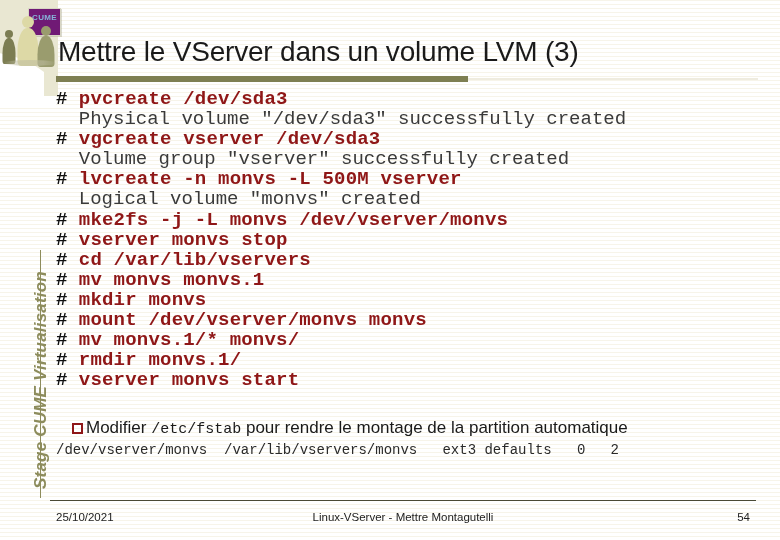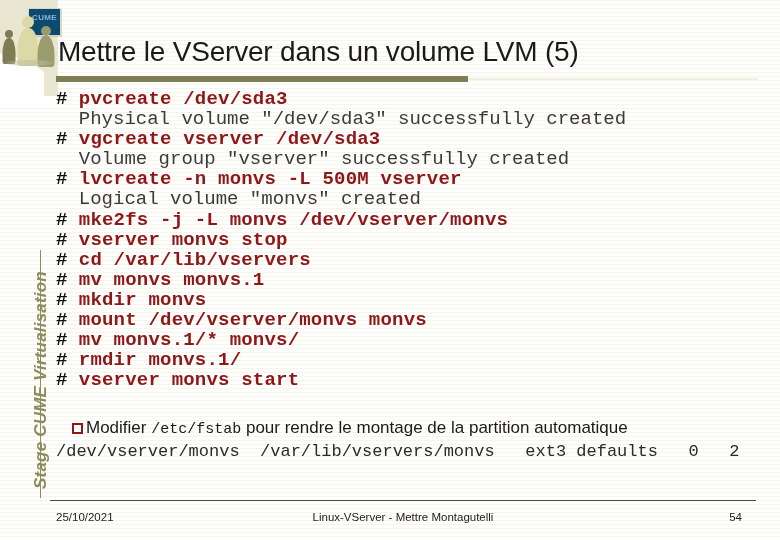--- a/index.html
+++ b/index.html
@@ -43,21 +43,21 @@
     position:absolute;left:44px;top:0;width:14px;height:96px;
     background:#e9e7d2;
   }
 
   
   .logo{
     position:absolute;left:1px;top:2px;width:58px;height:62px;
   }
   .board{
     position:absolute;left:27px;top:6px;width:31px;height:26px;
-    background:#0c4a6e;border:1px solid #d8d6c4;
+    background:#701a75;border:1px solid #d8d6c4;
     box-shadow:1px 1px 0 rgba(150,148,120,.35);
   }
   .board-text{
     position:absolute;left:0;top:4px;width:31px;
     text-align:center;
     font-family:"Liberation Sans", sans-serif;
     font-weight:bold;font-size:8px;letter-spacing:.3px;
     color:#86b4d8;
   }
   .fig{position:absolute;}
@@ -147,36 +147,36 @@
     display:inline-block;width:11px;height:11px;
     border:2px solid #8f1717;
     margin-right:3px;vertical-align:-1px;
     box-sizing:border-box;
   }
   .mono-in{font-family:"Liberation Mono", monospace;font-size:15px;}
 
   .fstab{
     position:absolute;left:56px;top:442px;width:700px;
     font-family:"Liberation Mono", monospace;
-    font-size:17px;color:#2a2a2a;white-space:pre;
+    font-size:14px;color:#2a2a2a;white-space:pre;
   }
 
   
   .footer-rule{
     position:absolute;left:50px;top:500px;width:706px;height:1px;
     background:#4a4a35;
   }
   .footer{
     position:absolute;left:50px;top:508px;width:706px;height:22px;
     font-family:"Liberation Sans", sans-serif;
     font-size:11.5px;color:#222222;
   }
   .footer-date{position:absolute;left:6px;top:3px;}
   .footer-center{position:absolute;left:0;top:3px;width:706px;text-align:center;}
-  .footer-page{position:absolute;right:14px;top:3px;}
+  .footer-page{position:absolute;right:6px;top:3px;}
 </style>
 </head>
 <body>
 
 <div id="slide">
 
   <div class="stripes"></div>
 
   <div class="cream-block">
     <div class="cream-curve"></div>
@@ -198,21 +198,21 @@
     <div class="fig fig-right">
       <div class="head"></div>
       <div class="body"></div>
     </div>
     <div class="logo-shadow"></div>
   </div>
 
   <div class="sidebar-text">Stage CUME Virtualisation</div>
   <div class="sidebar-rule"></div>
 
-  <div class="title">Mettre le VServer dans un volume LVM (5)</div>
+  <div class="title">Mettre le VServer dans un volume LVM (3)</div>
   <div class="title-rule"></div>
   <div class="title-rule-light"></div>
 
   <div class="code" id="code-block"><span class="ln"><span class="prompt"># </span><span class="cmd">pvcreate /dev/sda3</span></span><span class="ln"><span class="out">  Physical volume "/dev/sda3" successfully created</span></span><span class="ln"><span class="prompt"># </span><span class="cmd">vgcreate vserver /dev/sda3</span></span><span class="ln"><span class="out">  Volume group "vserver" successfully created</span></span><span class="ln"><span class="prompt"># </span><span class="cmd">lvcreate -n monvs -L 500M vserver</span></span><span class="ln"><span class="out">  Logical volume "monvs" created</span></span><span class="ln"><span class="prompt"># </span><span class="cmd">mke2fs -j -L monvs /dev/vserver/monvs</span></span><span class="ln"><span class="prompt"># </span><span class="cmd">vserver monvs stop</span></span><span class="ln"><span class="prompt"># </span><span class="cmd">cd /var/lib/vservers</span></span><span class="ln"><span class="prompt"># </span><span class="cmd">mv monvs monvs.1</span></span><span class="ln"><span class="prompt"># </span><span class="cmd">mkdir monvs</span></span><span class="ln"><span class="prompt"># </span><span class="cmd">mount /dev/vserver/monvs monvs</span></span><span class="ln"><span class="prompt"># </span><span class="cmd">mv monvs.1/* monvs/</span></span><span class="ln"><span class="prompt"># </span><span class="cmd">rmdir monvs.1/</span></span><span class="ln"><span class="prompt"># </span><span class="cmd">vserver monvs start</span></span></div>
 
   <div class="bullet-row">
     <span class="bullet-mark"></span><span>Modifier </span><span class="mono-in">/etc/fstab</span><span> pour rendre le montage de la partition automatique</span>
   </div>
 
   <div class="fstab">/dev/vserver/monvs  /var/lib/vservers/monvs   ext3 defaults   0   2</div>

